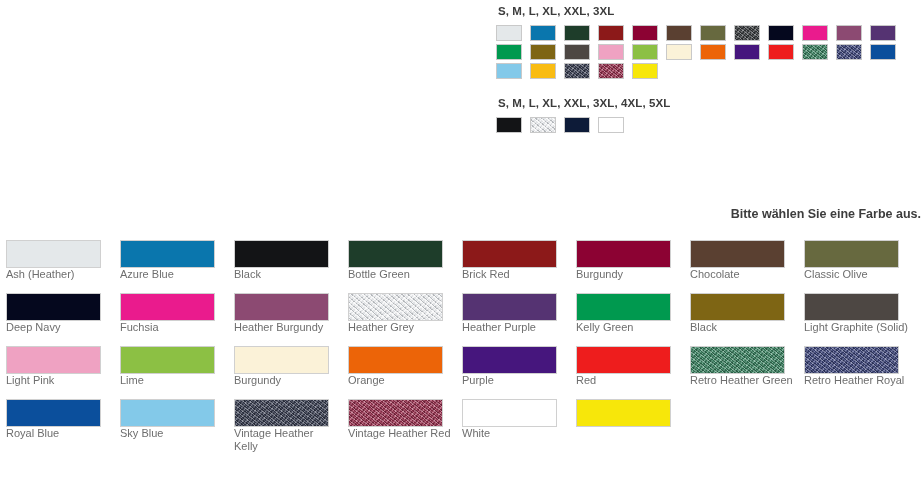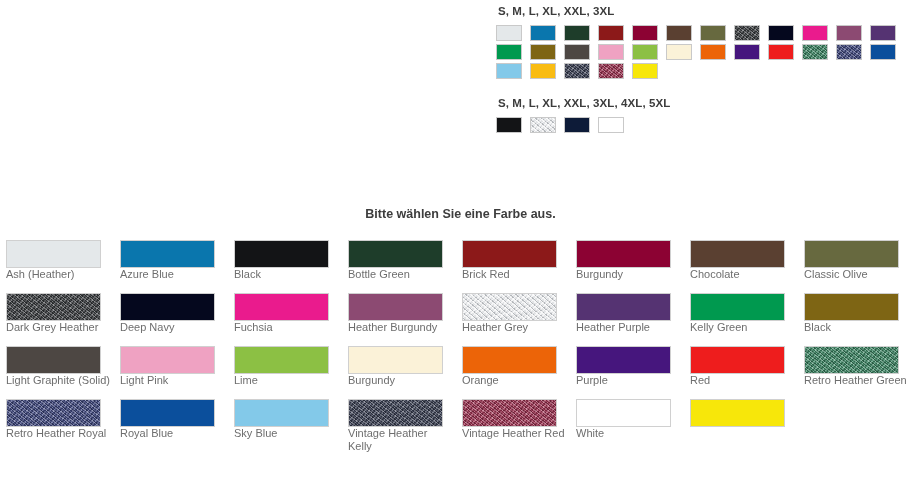--- a/index.html
+++ b/index.html
@@ -47,21 +47,21 @@
     border: 1px solid #c9c9c9;
     background-clip: padding-box;
   }
 
   
   #choose-colour-prompt {
     position: absolute;
     left: 0;
     top: 206px;
     width: 921px;
-    text-align: center;
+    text-align: right;
     font-size: 12.5px;
     font-weight: bold;
     color: #3d3d3d;
     line-height: 16px;
   }
 
   
   #colour-grid {
     position: absolute;
     left: 0px;
@@ -246,24 +246,20 @@
     </div>
     <div class="colour-cell">
       <div class="colour-swatch" style="background-color: rgb(90, 64, 49);"></div>
       <div class="colour-label">Chocolate</div>
     </div>
     <div class="colour-cell">
       <div class="colour-swatch" style="background-color: rgb(103, 105, 63);"></div>
       <div class="colour-label">Classic Olive</div>
     </div>
     <div class="colour-cell">
-      <div class="colour-swatch tex-heather" style="background-color: rgb(59, 62, 65);"></div>
-      <div class="colour-label">Dark Grey Heather</div>
-    </div>
-    <div class="colour-cell">
       <div class="colour-swatch" style="background-color: rgb(5, 8, 30);"></div>
       <div class="colour-label">Deep Navy</div>
     </div>
     <div class="colour-cell">
       <div class="colour-swatch" style="background-color: rgb(234, 27, 141);"></div>
       <div class="colour-label">Fuchsia</div>
     </div>
     <div class="colour-cell">
       <div class="colour-swatch" style="background-color: rgb(140, 74, 114);"></div>
       <div class="colour-label">Heather Burgundy</div>

